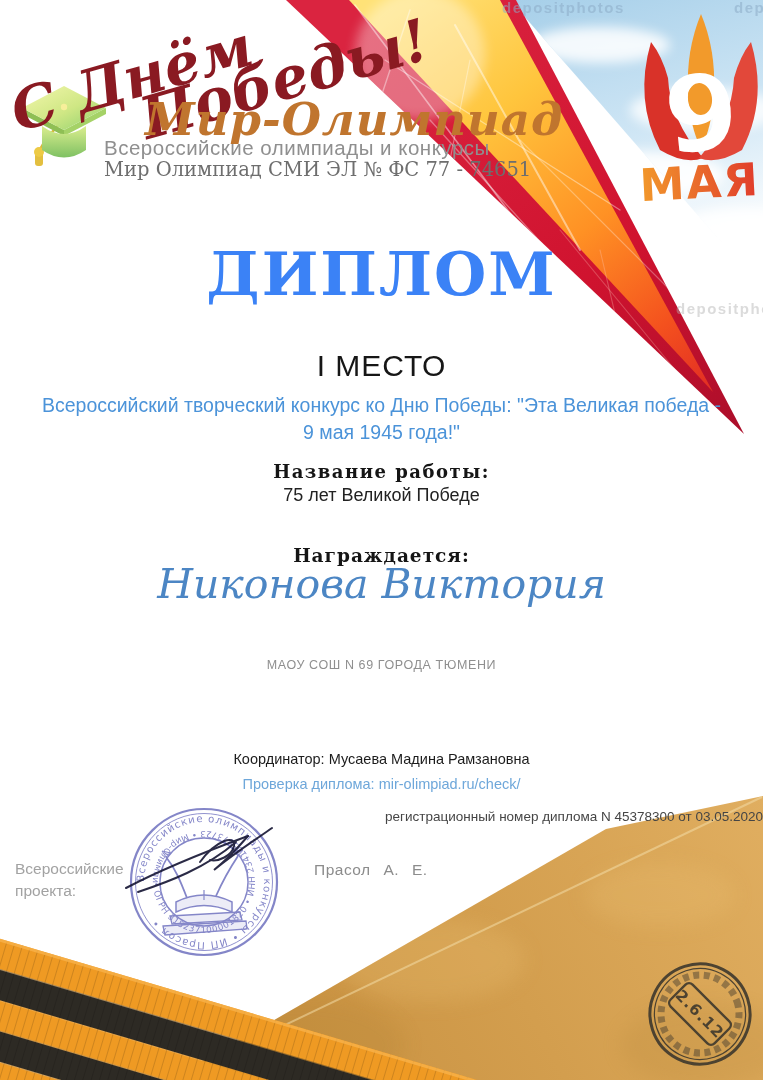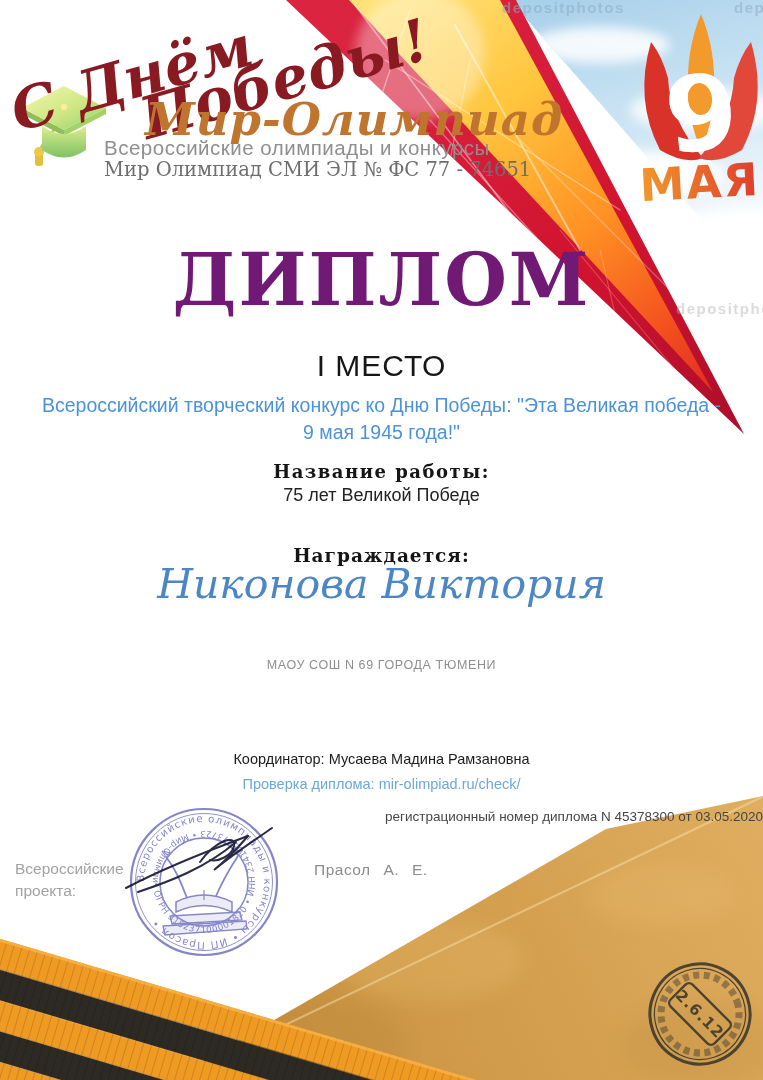--- a/index.html
+++ b/index.html
@@ -6,22 +6,22 @@
   .page{position:relative;width:763px;height:1080px;margin:0 auto;background:#ffffff;overflow:hidden;
         font-family:"Liberation Sans","DejaVu Sans",sans-serif;}
   .layer{position:absolute;left:0;top:0;width:763px;height:1080px;}
   svg{display:block;}
   .t{position:absolute;z-index:3;}
   .center{left:0;width:763px;text-align:center;}
   .brand{left:101px;top:93px;font-family:"DejaVu Serif",serif;font-style:italic;font-weight:bold;
          font-size:45px;color:#c0752e;letter-spacing:1px;white-space:nowrap;margin-left:44px;}
   .tagline{left:104px;top:136px;font-size:20.5px;color:#8f8f8f;letter-spacing:.5px;white-space:nowrap;}
   .license{left:104px;top:158px;font-family:"DejaVu Serif",serif;font-size:19.5px;color:#6e6e6e;white-space:nowrap;}
-  .title{top:244px;font-family:"DejaVu Serif",serif;font-weight:bold;font-size:72px;line-height:1;
-         color:#701a75;letter-spacing:2px;}
+  .title{top:244px;font-family:"DejaVu Serif",serif;font-weight:bold;font-size:60px;line-height:1;
+         color:#3b82f6;letter-spacing:2px;}
   .place{top:349px;font-size:30px;color:#161616;letter-spacing:1px;}
   .contest{top:392px;left:0;width:763px;padding:0 38px;box-sizing:border-box;text-align:center;
            font-size:19.5px;line-height:1.4;color:#4b93d9;}
   .worklabel{top:461px;font-family:"DejaVu Serif",serif;font-weight:bold;font-size:18px;color:#151515;letter-spacing:1.5px;}
   .workvalue{top:485px;font-size:18px;color:#222;}
   .awardlabel{top:545px;font-family:"DejaVu Serif",serif;font-weight:bold;font-size:18.5px;color:#151515;letter-spacing:1px;}
   .awardname{top:560px;font-family:"DejaVu Serif",serif;font-style:italic;font-size:41px;color:#4c86c4;}
   .school{top:658px;font-size:12.5px;color:#8f8f8f;letter-spacing:.6px;}
   .coordinator{top:751px;font-size:14.5px;color:#1c1c1c;}
   .verify{top:776px;font-size:14.5px;color:#6ea7da;}

